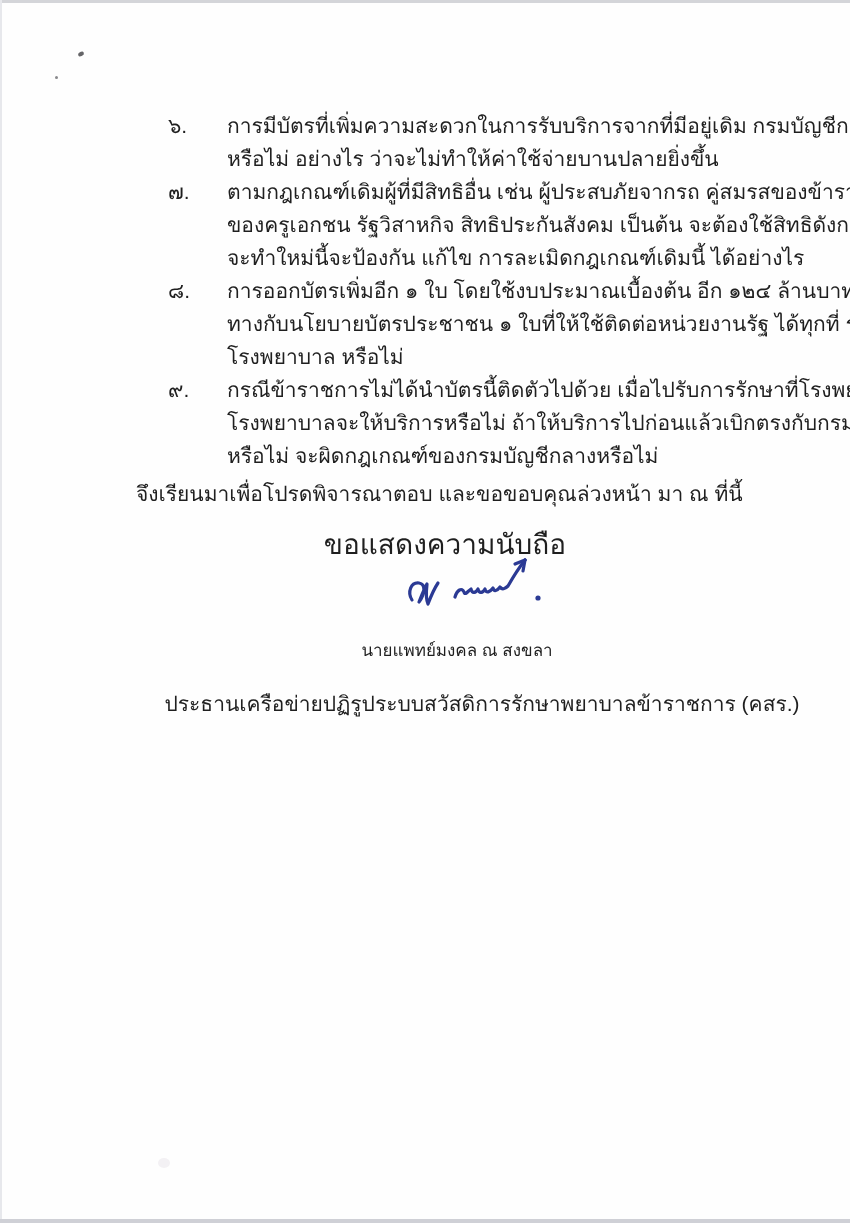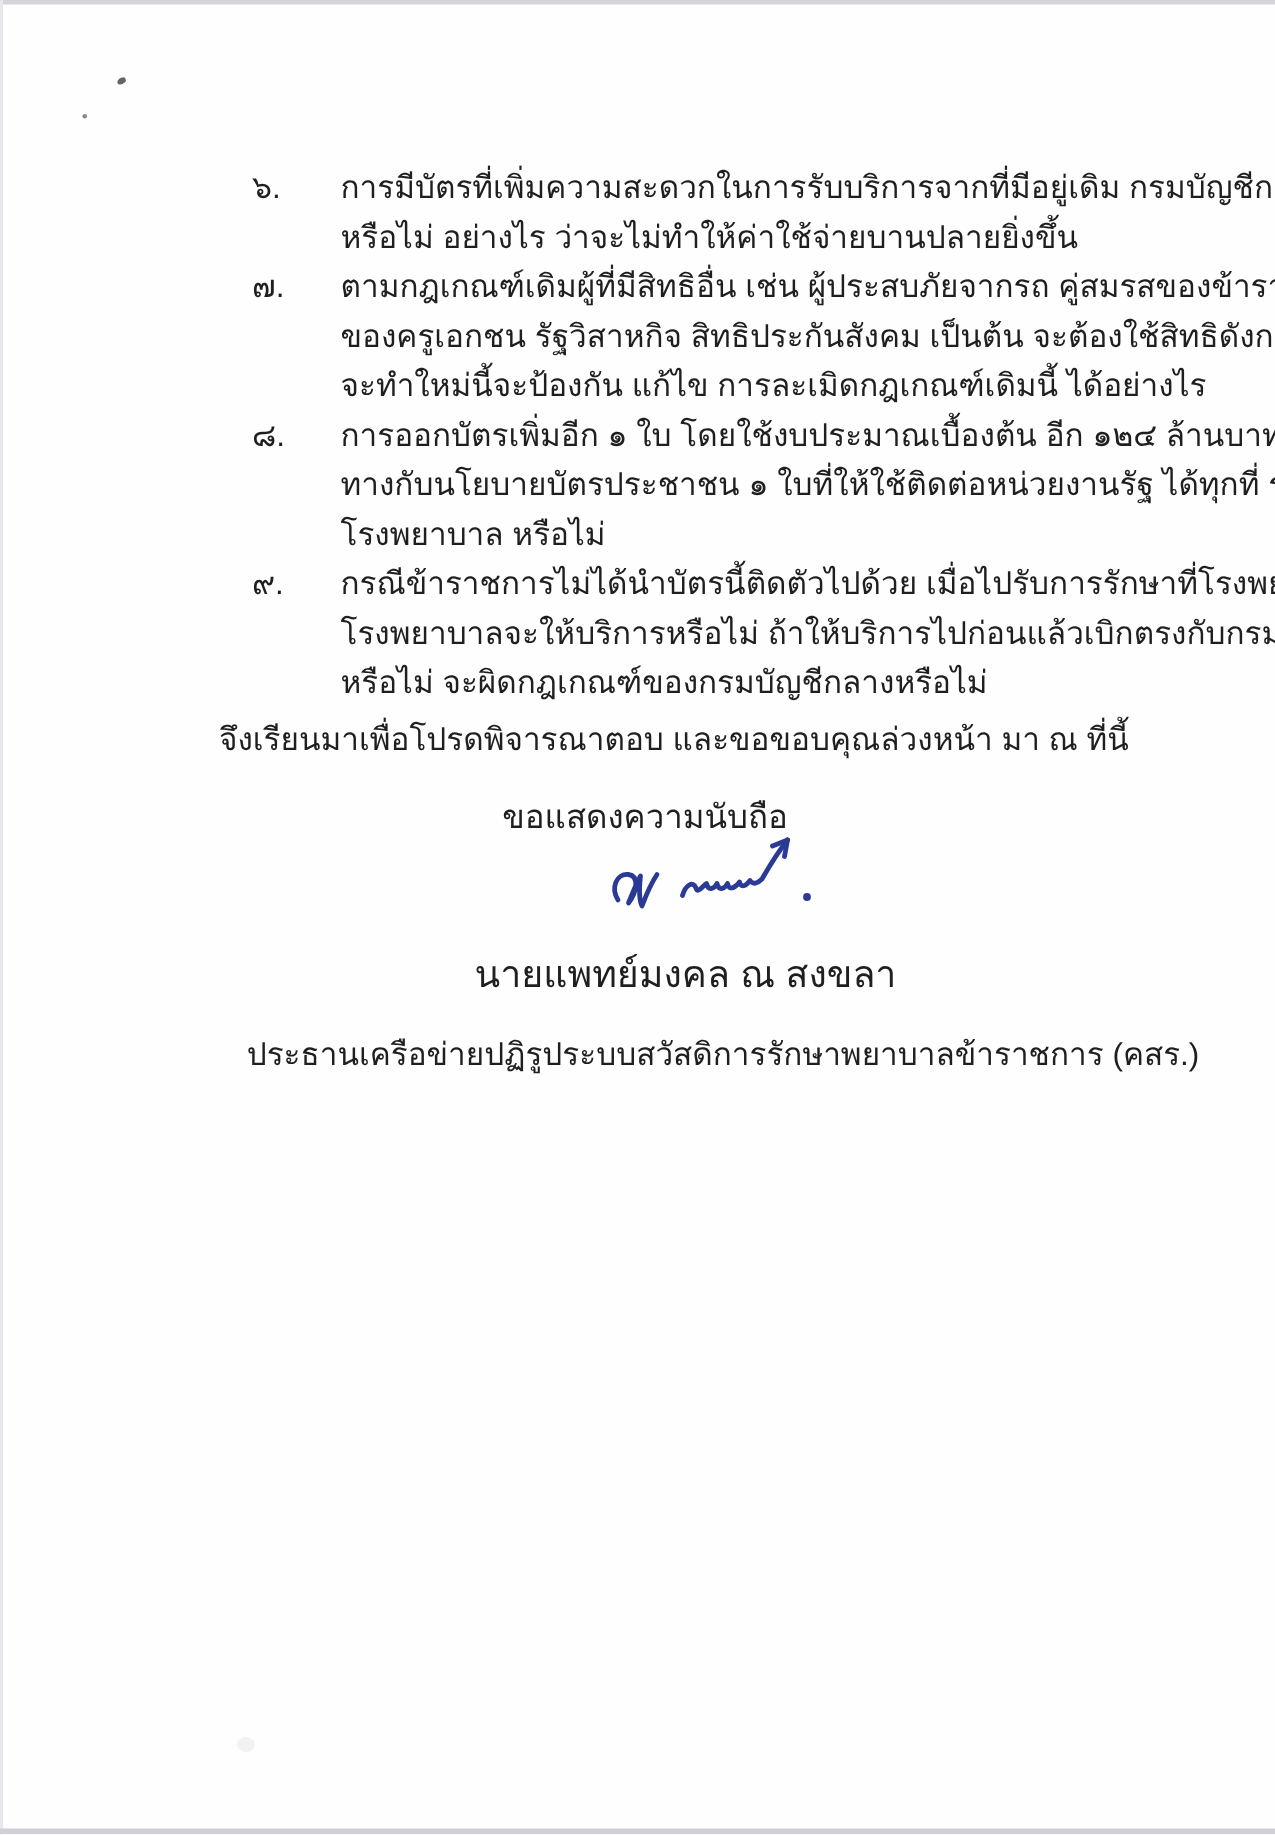--- a/index.html
+++ b/index.html
@@ -71,45 +71,44 @@
     white-space: nowrap;
   }
 
   .closing {
     position: absolute;
     left: 136px;
     top: 477px;
     font-size: 21px;
     line-height: 33px;
     white-space: nowrap;
-    margin-left: 10px;
   }
 
   .salutation {
     position: absolute;
-    left: 430px;
+    left: 445px;
     top: 528px;
     transform: translateX(-50%);
-    font-size: 22px;
+    font-size: 28px;
     line-height: 33px;
     white-space: nowrap;
   }
 
   .signature {
     position: absolute;
     left: 398px;
     top: 552px;
   }
 
   .sig-name {
     position: absolute;
     left: 457px;
     top: 634px;
     transform: translateX(-50%);
-    font-size: 25px;
+    font-size: 17px;
     line-height: 33px;
     white-space: nowrap;
   }
   .sig-title {
     position: absolute;
     left: 482px;
     top: 687px;
     transform: translateX(-50%);
     font-size: 21px;
     line-height: 33px;

